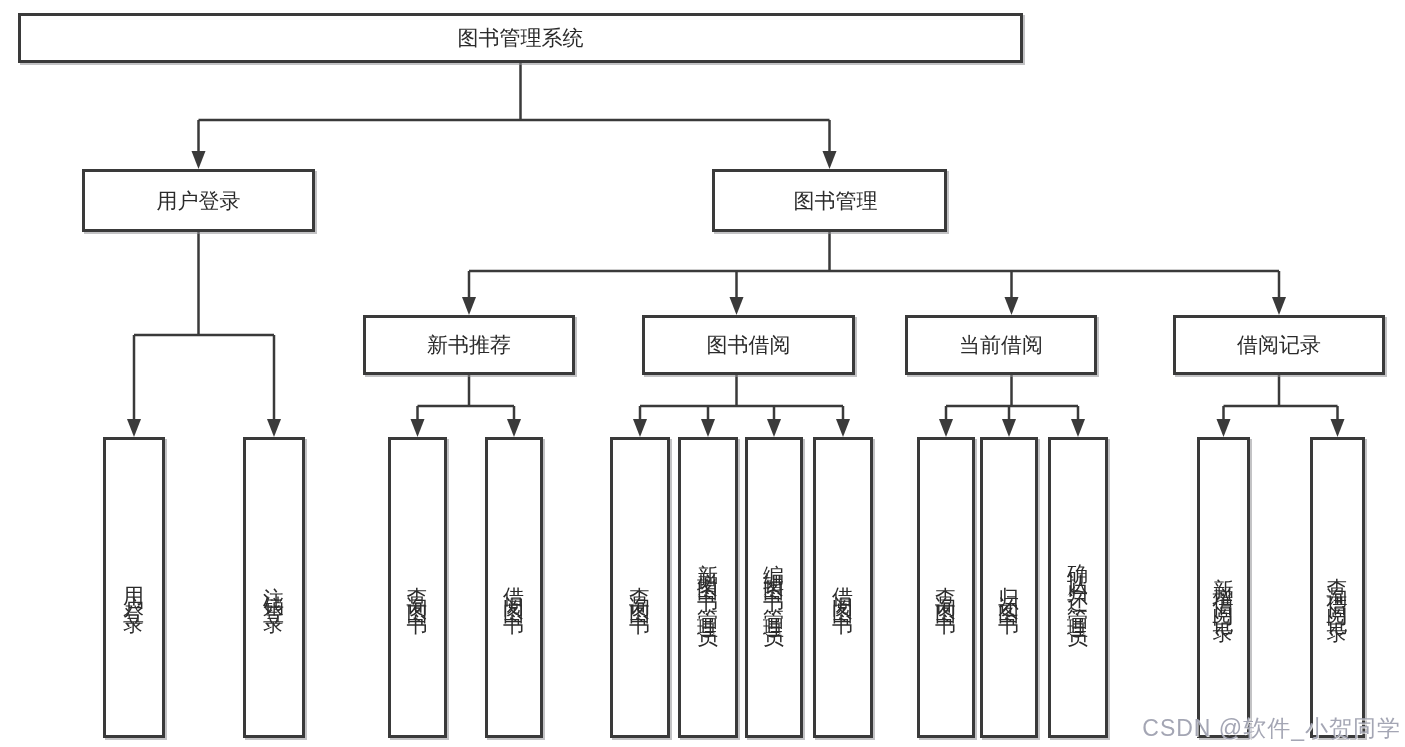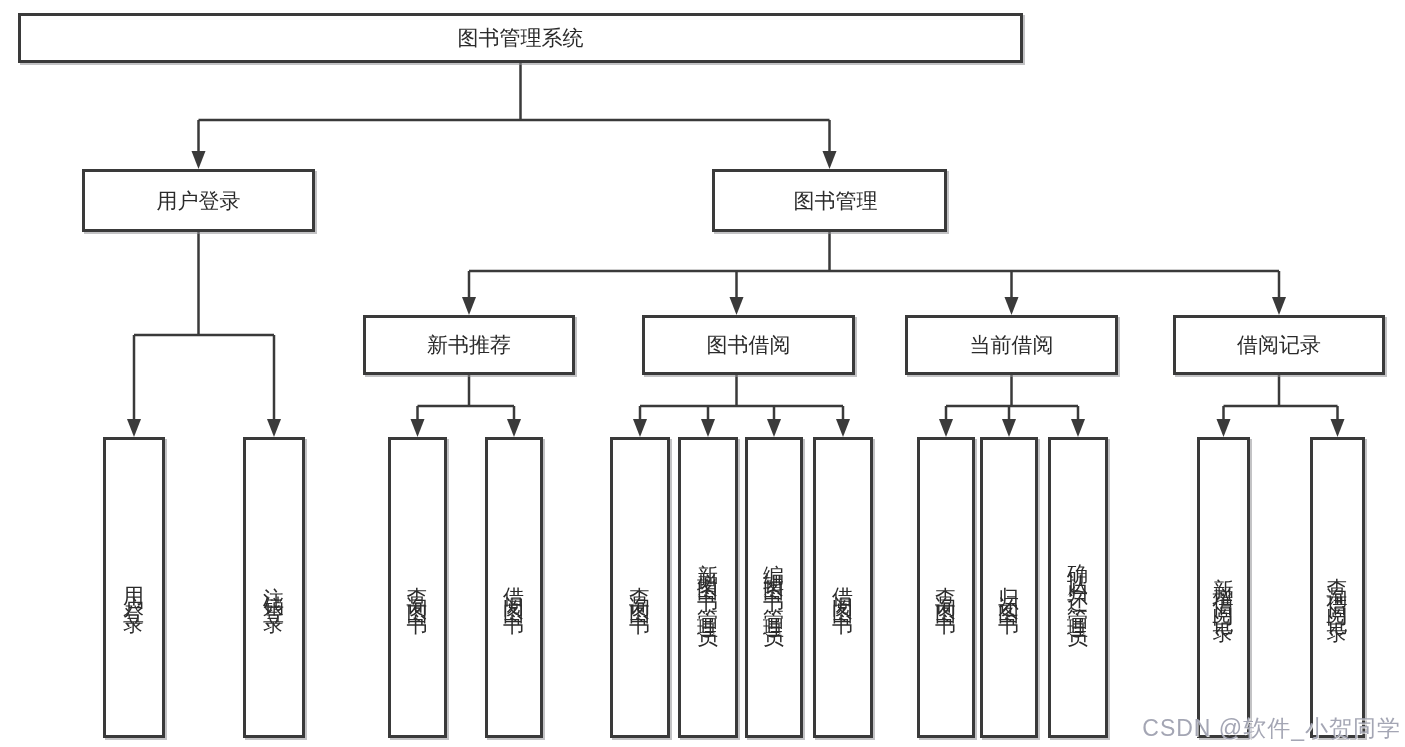--- a/index.html
+++ b/index.html
@@ -157,21 +157,21 @@
   <div class="node" style="left:712px; top:169px; width:235px; height:63px;padding-left:12px;">
     <span>图书管理</span>
   </div>
 
   <div class="node" style="left:363px; top:315px; width:212px; height:60px;font-family:Liberation Serif, serif;">
     <span>新书推荐</span>
   </div>
   <div class="node" style="left:630px; top:315px; width:213px; height:60px;margin-left:12px;">
     <span>图书借阅</span>
   </div>
-  <div class="node" style="left:905px; top:315px; width:213px; height:60px;">
+  <div class="node" style="left:905px; top:315px; width:192px; height:60px;">
     <span>当前借阅</span>
   </div>
   <div class="node" style="left:1173px; top:315px; width:212px; height:60px;">
     <span>借阅记录</span>
   </div>
 
   <div class="node v-node" style="left:103px; top:437px; width:62px; height:301px;">
     <span class="v-label">用户登录</span>
   </div>
   <div class="node v-node" style="left:243px; top:437px; width:62px; height:301px;">

